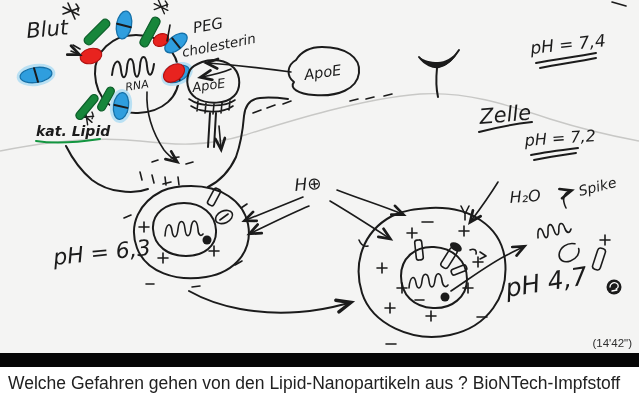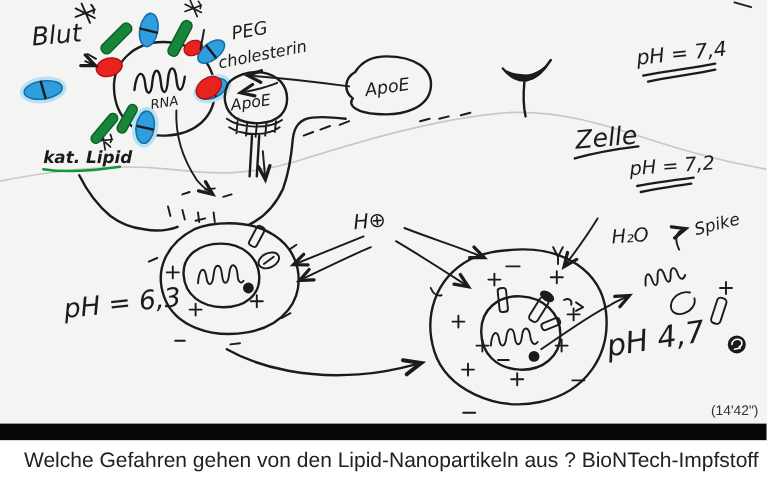--- a/index.html
+++ b/index.html
@@ -4,21 +4,21 @@
 <style>
   html,body{margin:0;padding:0;background:#e9e9e9;}
   .frame{position:relative;width:639px;height:400px;overflow:hidden;background:#fff;font-family:"DejaVu Sans",sans-serif;}
   .board-svg{position:absolute;left:0;top:0;display:block;}
   .ink{stroke:#1b1b1b;fill:none;stroke-width:2;stroke-linecap:round;stroke-linejoin:round;}
   .thin{stroke-width:1.6;}
   .hw{font-family:"DejaVu Sans",sans-serif;font-style:italic;fill:#1b1b1b;}
   .timestamp{position:absolute;right:7px;top:337px;font:11.5px "Liberation Sans",sans-serif;color:#2e2e2e;}
   .bar{position:absolute;left:0;top:353px;width:639px;height:14px;background:#060606;}
   .caption{position:absolute;left:0;top:367px;width:639px;height:33px;background:#ffffff;display:flex;align-items:center;
-           padding-left:20px;box-sizing:border-box;font:17.5px "Liberation Sans",sans-serif;color:#212121;white-space:nowrap;}
+           padding-left:8px;box-sizing:border-box;font:17.5px "Liberation Sans",sans-serif;color:#212121;white-space:nowrap;}
 </style>
 </head>
 <body>
 
 <div class="frame">
   <svg class="board-svg" width="639" height="353" viewBox="0 0 639 353">
     <defs>
       <marker id="ah" markerWidth="12" markerHeight="12" refX="7" refY="4" orient="auto">
         <path d="M1,1 L8,4 L1,7" fill="none" stroke="#1b1b1b" stroke-width="1.7" stroke-linecap="round"></path>
       </marker>

